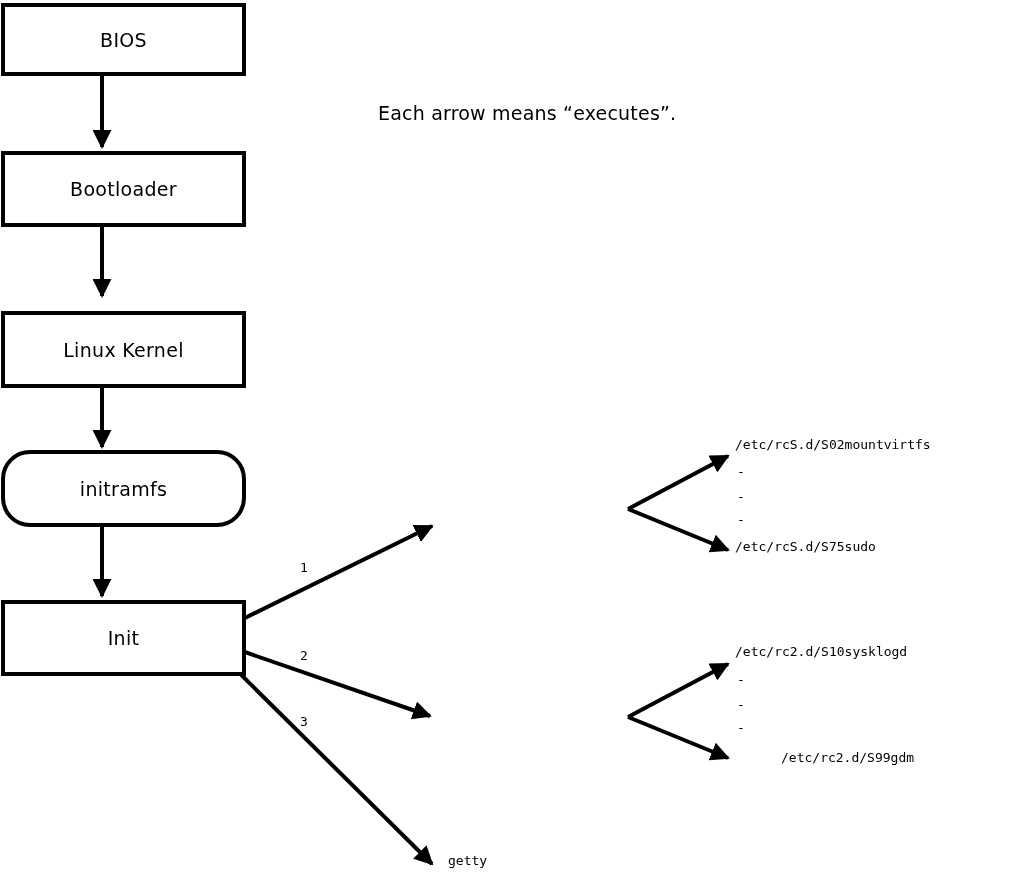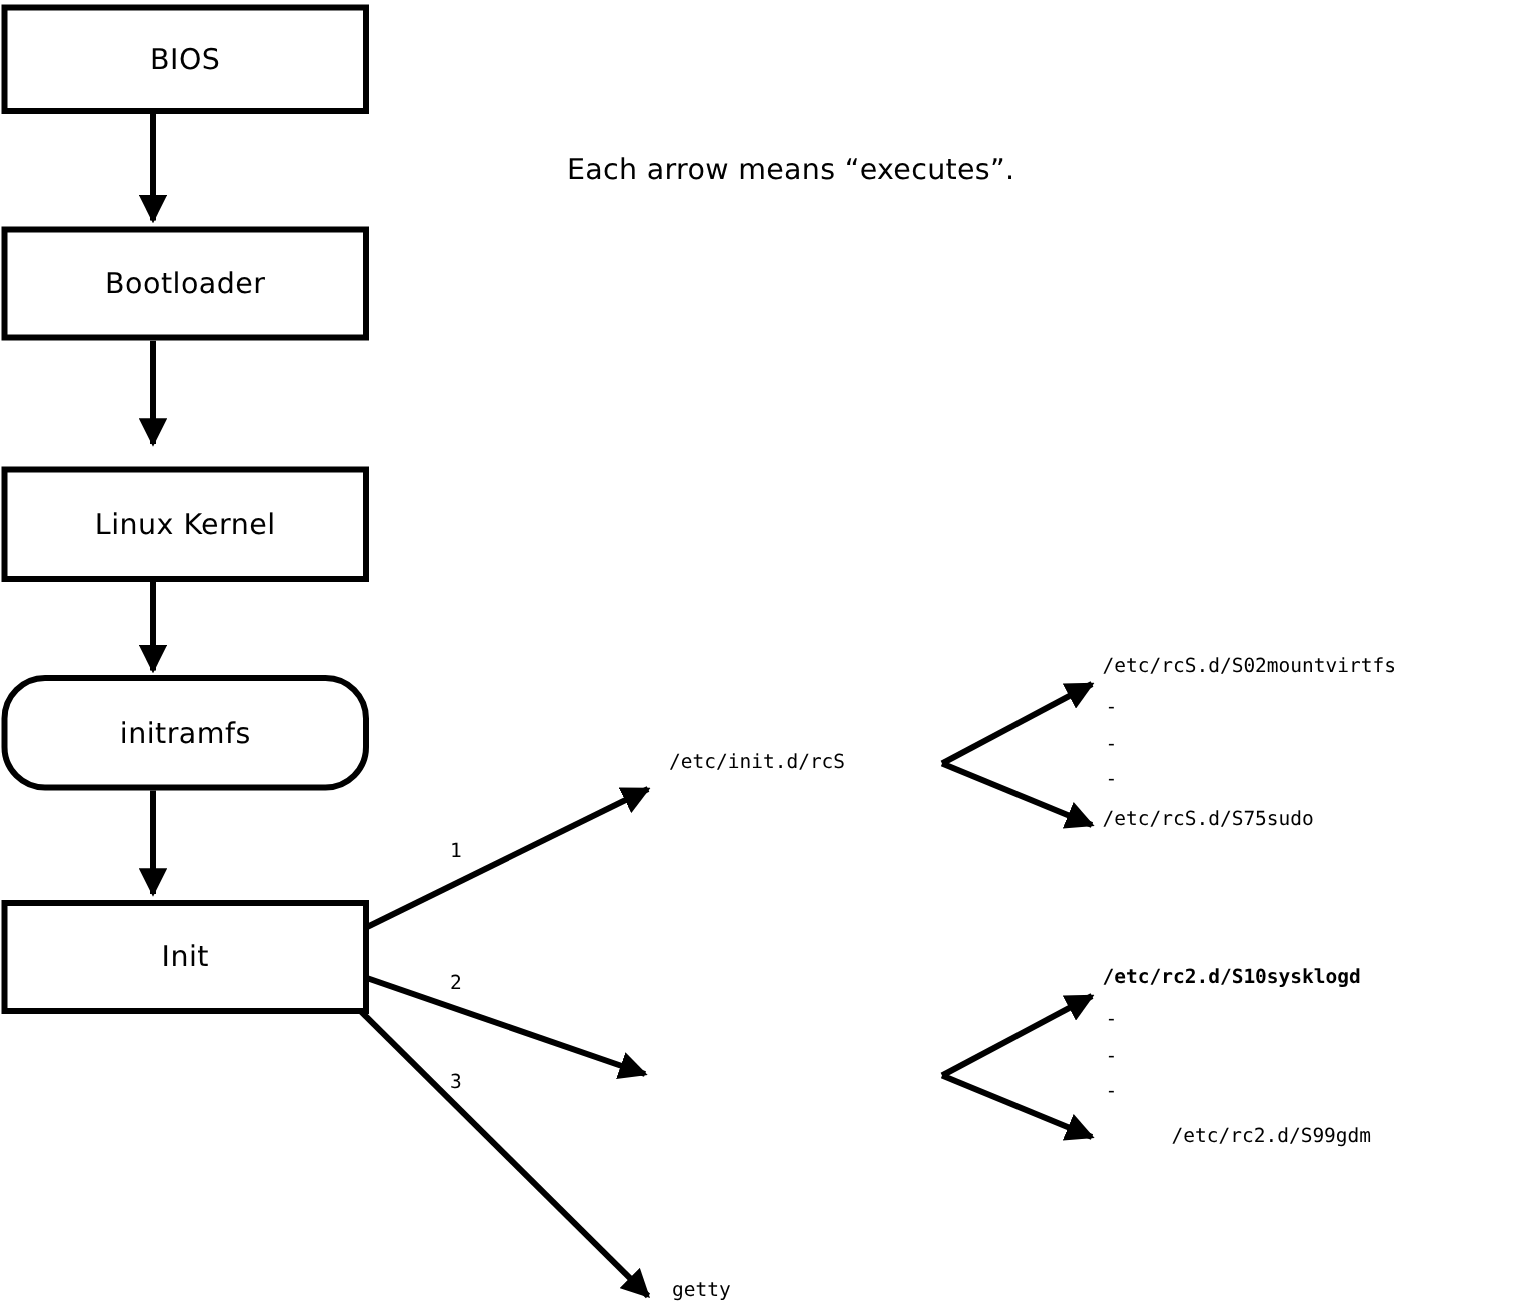--- a/index.html
+++ b/index.html
@@ -42,21 +42,21 @@
   .num-1{left:300px;top:557px;}
   .num-2{left:300px;top:645px;}
   .num-3{left:300px;top:711px;}
 
   .lbl-rcs   {left:446px;top:498px;}
   .lbl-rc2   {left:440px;top:706px;}
   .lbl-getty {left:448px;top:850px;}
 
   .lbl-s02 {left:735px;top:434px;}
   .lbl-s75 {left:735px;top:536px;}
-  .lbl-s10 {left:735px;top:641px;font-weight:bold;}
+  .lbl-s10 {left:735px;top:641px;}
   .lbl-s99 {left:769px;top:747px;margin-left:12px;}
 
   .dash{left:737px;}
   .d1a{top:461px;} .d1b{top:486px;} .d1c{top:509px;}
   .d2a{top:669px;} .d2b{top:694px;} .d2c{top:717px;}
 </style>
 </head>
 <body>
 
 <div id="canvas">
@@ -99,21 +99,20 @@
   <div class="node nb-init">
     <span>Init</span>
   </div>
 
   <div class="note">Each arrow means “executes”.</div>
 
   <div class="mono num-1">1</div>
   <div class="mono num-2">2</div>
   <div class="mono num-3">3</div>
 
-  <div class="mono lbl-rcs">/etc/init.d/rcS</div>
   <div class="mono lbl-getty">getty</div>
 
   <div class="mono lbl-s02">/etc/rcS.d/S02mountvirtfs</div>
   <div class="mono dash d1a">-</div>
   <div class="mono dash d1b">-</div>
   <div class="mono dash d1c">-</div>
   <div class="mono lbl-s75">/etc/rcS.d/S75sudo</div>
 
   <div class="mono lbl-s10">/etc/rc2.d/S10sysklogd</div>
   <div class="mono dash d2a">-</div>

